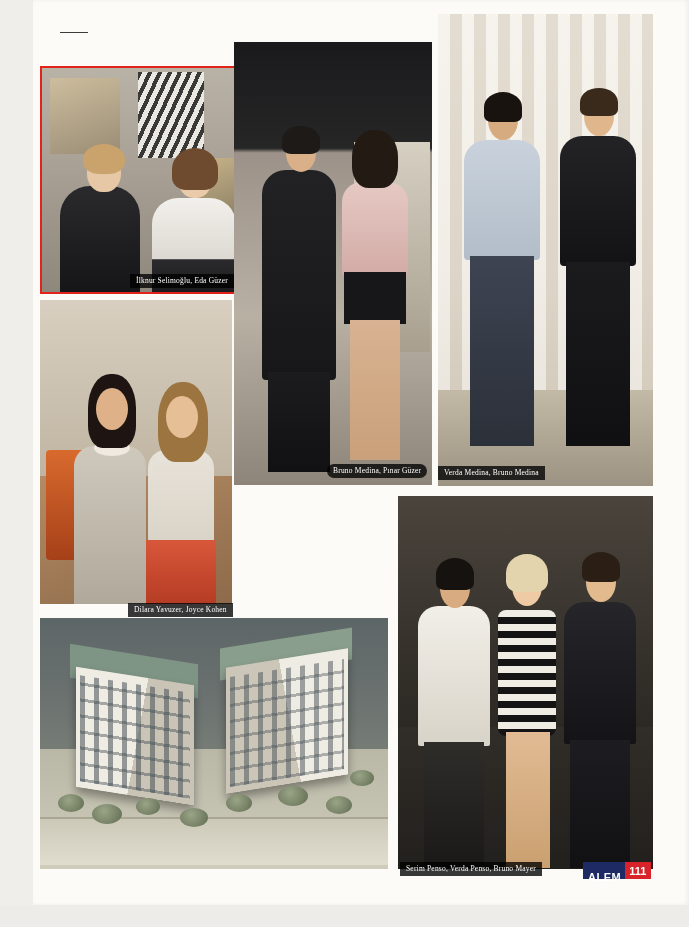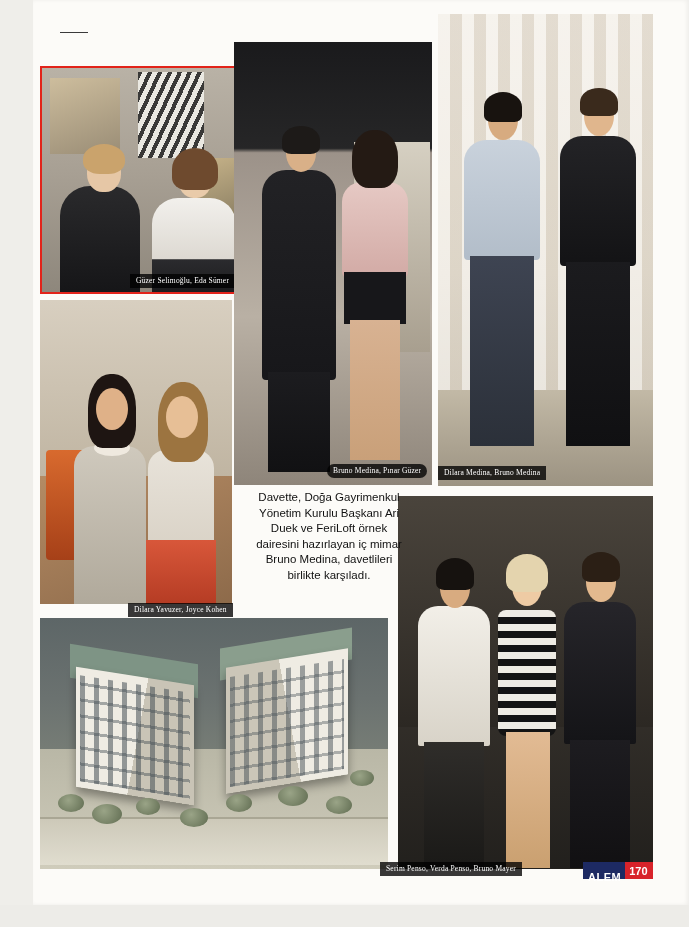--- a/index.html
+++ b/index.html
@@ -387,21 +387,21 @@
     background: linear-gradient(180deg,#1d1c20,#111012);
   }
   #photo-serim .m2-head {
     position: absolute; left: 188px; top: 66px; width: 30px; height: 40px;
     background: #e3b98e; border-radius: 50%;
   }
   #photo-serim .m2-hair {
     position: absolute; left: 184px; top: 56px; width: 38px; height: 30px;
     background: #2b1f15; border-radius: 50% 50% 22% 22%;
   }
-  #cap-serim { left: 380px; top: 862px; }
+  #cap-serim { left: 400px; top: 862px; }
 
   
   #body-copy {
     position: absolute;
     left: 256px; top: 490px;
     width: 146px;
     text-align: center;
     font-family: "Liberation Sans", sans-serif;
     font-size: 11.5px;
     line-height: 15.5px;
@@ -454,21 +454,21 @@
     <div class="wallart2"></div>
     <div class="wallart"></div>
     <div class="wallart3"></div>
     <div class="p1-body"></div>
     <div class="p1-head"></div>
     <div class="p1-hair"></div>
     <div class="p2-body"></div>
     <div class="p2-head"></div>
     <div class="p2-hair"></div>
   </div>
-  <div class="caption" id="cap-ilknur">Güzer Selimoğlu, Eda Sümer</div>
+  <div class="caption" id="cap-ilknur">İlknur Selimoğlu, Eda Güzer</div>
 
   <div class="photo" id="photo-bruno-pinar">
     <div class="bg fill"></div>
     <div class="panel"></div>
     <div class="m-body"></div>
     <div class="m-head"></div>
     <div class="m-hair"></div>
     <div class="m-legs"></div>
     <div class="w-body"></div>
     <div class="w-skirt"></div>
@@ -484,21 +484,21 @@
     <div class="floor"></div>
     <div class="a-body"></div>
     <div class="a-legs"></div>
     <div class="a-head"></div>
     <div class="a-hair"></div>
     <div class="b-body"></div>
     <div class="b-legs"></div>
     <div class="b-head"></div>
     <div class="b-hair"></div>
   </div>
-  <div class="caption" id="cap-alfio-bruno">Dilara Medina, Bruno Medina</div>
+  <div class="caption" id="cap-alfio-bruno">Verda Medina, Bruno Medina</div>
 
   <div class="photo" id="photo-dilara">
     <div class="bg fill"></div>
     <div class="wall"></div>
     <div class="art"></div>
     <div class="l-body"></div>
     <div class="l-neck"></div>
     <div class="l-hair"></div>
     <div class="l-head"></div>
     <div class="r-body"></div>
@@ -539,20 +539,19 @@
     <div class="w-legs"></div>
     <div class="w-head"></div>
     <div class="w-hair"></div>
     <div class="m2-body"></div>
     <div class="m2-legs"></div>
     <div class="m2-head"></div>
     <div class="m2-hair"></div>
   </div>
   <div class="caption" id="cap-serim">Serim Penso, Verda Penso, Bruno Mayer</div>
 
-  <div id="body-copy">Davette, Doğa Gayrimenkul Yönetim Kurulu Başkanı Ari Duek ve FeriLoft örnek dairesini hazırlayan iç mimar Bruno Medina, davetlileri birlikte karşıladı.</div>
 
   <div id="folio">
     <div class="brand">ALEM</div>
-    <div class="pagenum">170</div>
+    <div class="pagenum">111</div>
   </div>
 
 </div>
 
 </body></html>

